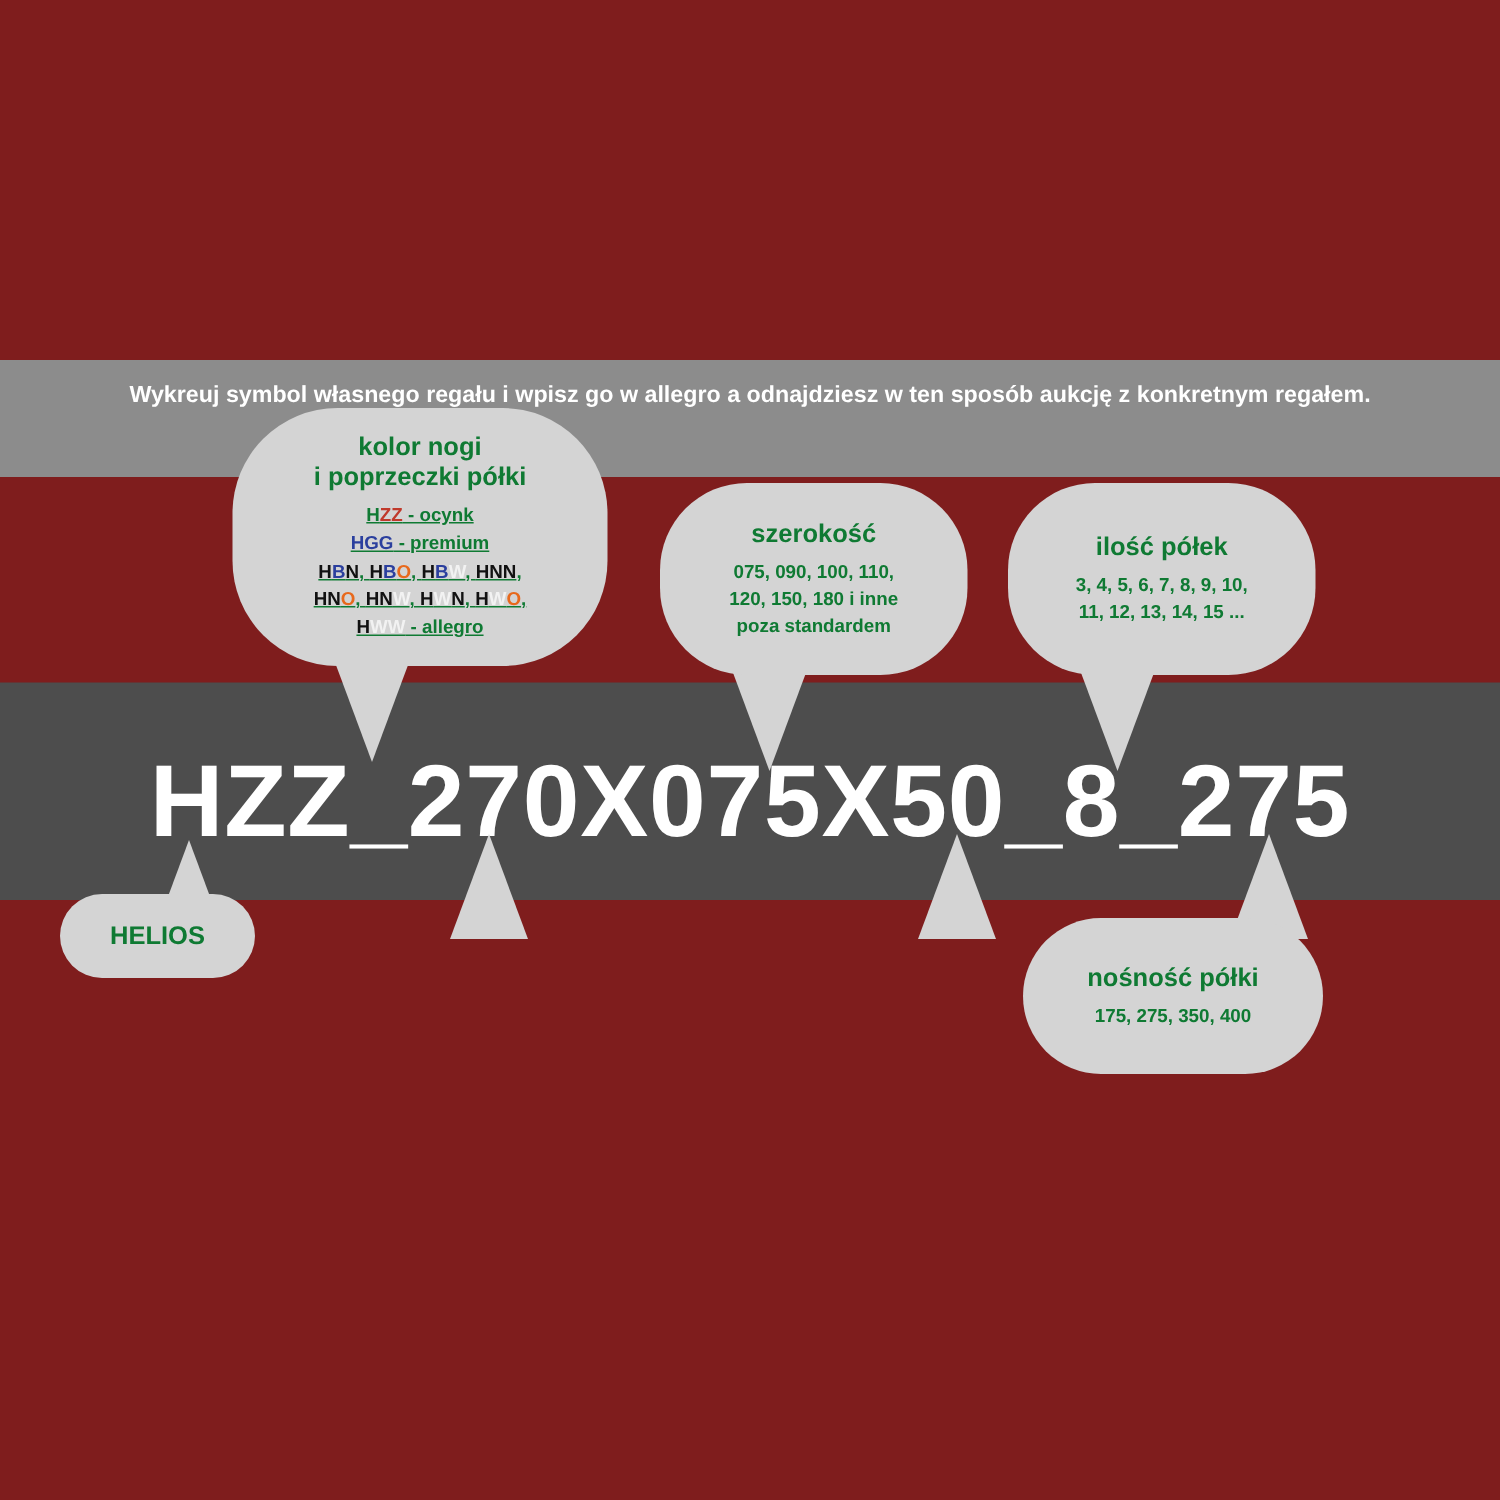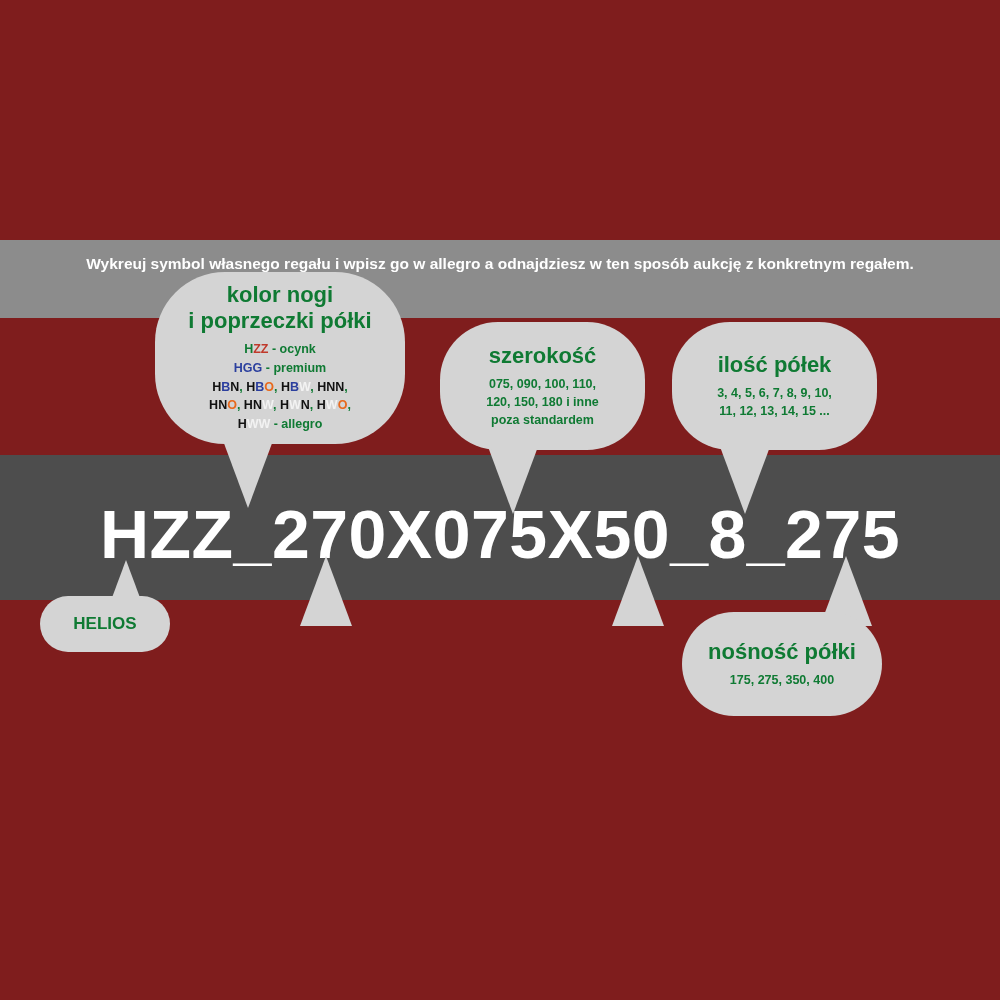--- a/index.html
+++ b/index.html
@@ -71,21 +71,21 @@
     color: #0f7a33;
     padding: 10px 12px;
     display: flex;
     flex-direction: column;
     justify-content: center;
     align-items: center;
   }
   .bubble .title {
     color: #0f7a33;
     font-weight: bold;
-    font-size: 22px;
+    font-size: 17px;
     line-height: 1.18;
     margin-bottom: 6px;
   }
   .bubble .title.nomargin { margin-bottom: 0; }
   .bubble .body {
     color: #0f7a33;
     font-weight: bold;
     font-size: 12.5px;
     line-height: 1.45;
   }
@@ -128,21 +128,21 @@
   #t-glab   { left: 612px; top: 556px; }
   #t-nos    { left: 820px; top: 556px; }
 
   
   .c-green  { color: #0f7a33; }
   .c-blue   { color: #2b3f9e; }
   .c-black  { color: #111111; }
   .c-orange { color: #e8691c; }
   .c-white  { color: #f2f2f2; }
   .c-red    { color: #c0392b; }
-  .kolor-line { white-space: nowrap; line-height: 1.5; font-size: 12.5px; font-weight: bold; }
+  .kolor-line { white-space: nowrap; line-height: 1.5; font-size: 12.5px; font-weight: bold; text-decoration: underline; }
 </style>
 </head>
 <body>
 
 <div id="stage">
 
   <div class="band band-top"></div>
   <div class="band band-mid"></div>
 
   <div class="headline">Wykreuj symbol własnego regału i wpisz go w allegro a odnajdziesz w ten sposób aukcję z konkretnym regałem.</div>

